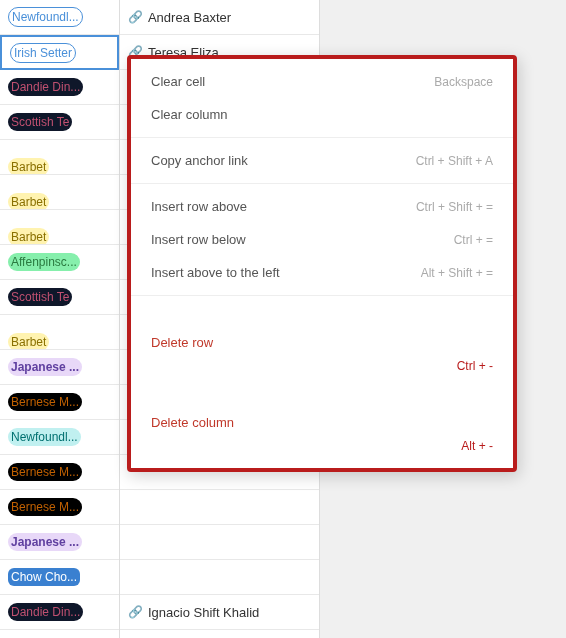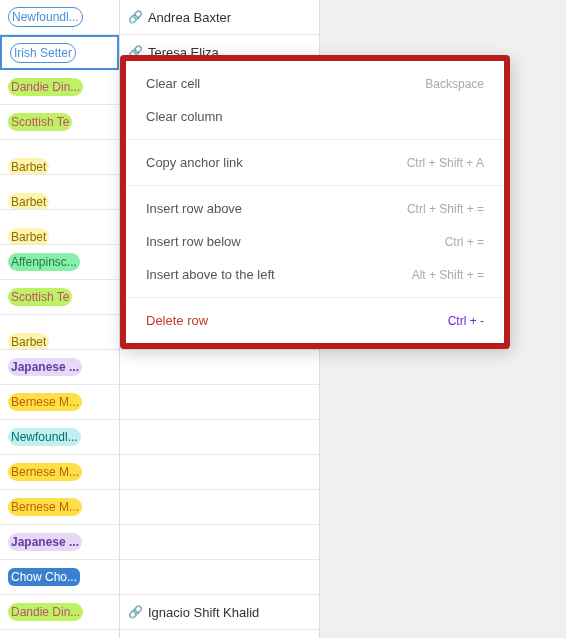--- a/index.html
+++ b/index.html
@@ -51,39 +51,39 @@
       font-size: 12px;
       font-weight: 500;
     }
 
     .badge-blue-outline {
       border: 1.5px solid #4a90d9;
       color: #4a90d9;
       background: transparent;
     }
     .badge-pink {
-      background: #bef264;
+      background: #0f172a;
       color: #c05070;
     }
     .badge-yellow {
       background: #fff3b0;
       color: #8a7000;
       margin-top: 20px;
     }
     .badge-green {
       background: #86efac;
       color: #2a7a40;
     }
     .badge-purple {
       background: #e8d8f8;
       color: #6040a0;
       font-weight: bold;
     }
     .badge-orange {
-      background: #fde047;
+      background: #000000;
       color: #c06000;
     }
     .badge-teal {
       background: #c0f0f0;
       color: #007070;
     }
     .badge-blue-solid {
       background: #3a80d0;
       color: #fff;
       border-radius: 6px;
@@ -112,25 +112,25 @@
 
     .name-item .link-icon {
       margin-right: 5px;
       color: #888;
       font-size: 12px;
     }
 
     
     .context-menu {
       position: absolute;
-      left: 120px;
+      left: 127px;
       top: 55px;
       width: 390px;
       background: #fff;
-      border: 6px solid #b91c1c;
+      border: 4px solid #b91c1c;
       border-radius: 4px;
       box-shadow: 2px 4px 16px rgba(0,0,0,0.18);
       z-index: 100;
       padding: 6px 0;
     }
 
     .menu-item {
       display: flex;
       justify-content: space-between;
       align-items: center;
@@ -143,21 +143,22 @@
     .menu-item.colored {
       color: #c0392b;
     }
 
     .menu-item .shortcut {
       color: #aaa;
       font-size: 12px;
     }
 
     .menu-item.colored .shortcut {
-      color: #6d28d9;
+      color: #b91c1c;
+      margin-top: 48px;
     }
 
     .menu-divider {
       height: 1px;
       background: #eee;
       margin: 6px 0;
     }
   </style>
 </head>
 <body>
@@ -275,13 +276,17 @@
     </div>
     <div class="menu-item">
       <span>Insert above to the left</span>
       <span class="shortcut">Alt + Shift + =</span>
     </div>
     <div class="menu-divider"></div>
     <div class="menu-item colored">
       <span>Delete row</span>
       <span class="shortcut">Ctrl + -</span>
     </div>
+    <div class="menu-item colored">
+      <span>Delete column</span>
+      <span class="shortcut">Alt + -</span>
+    </div>
   </div>
 
 </body></html>

